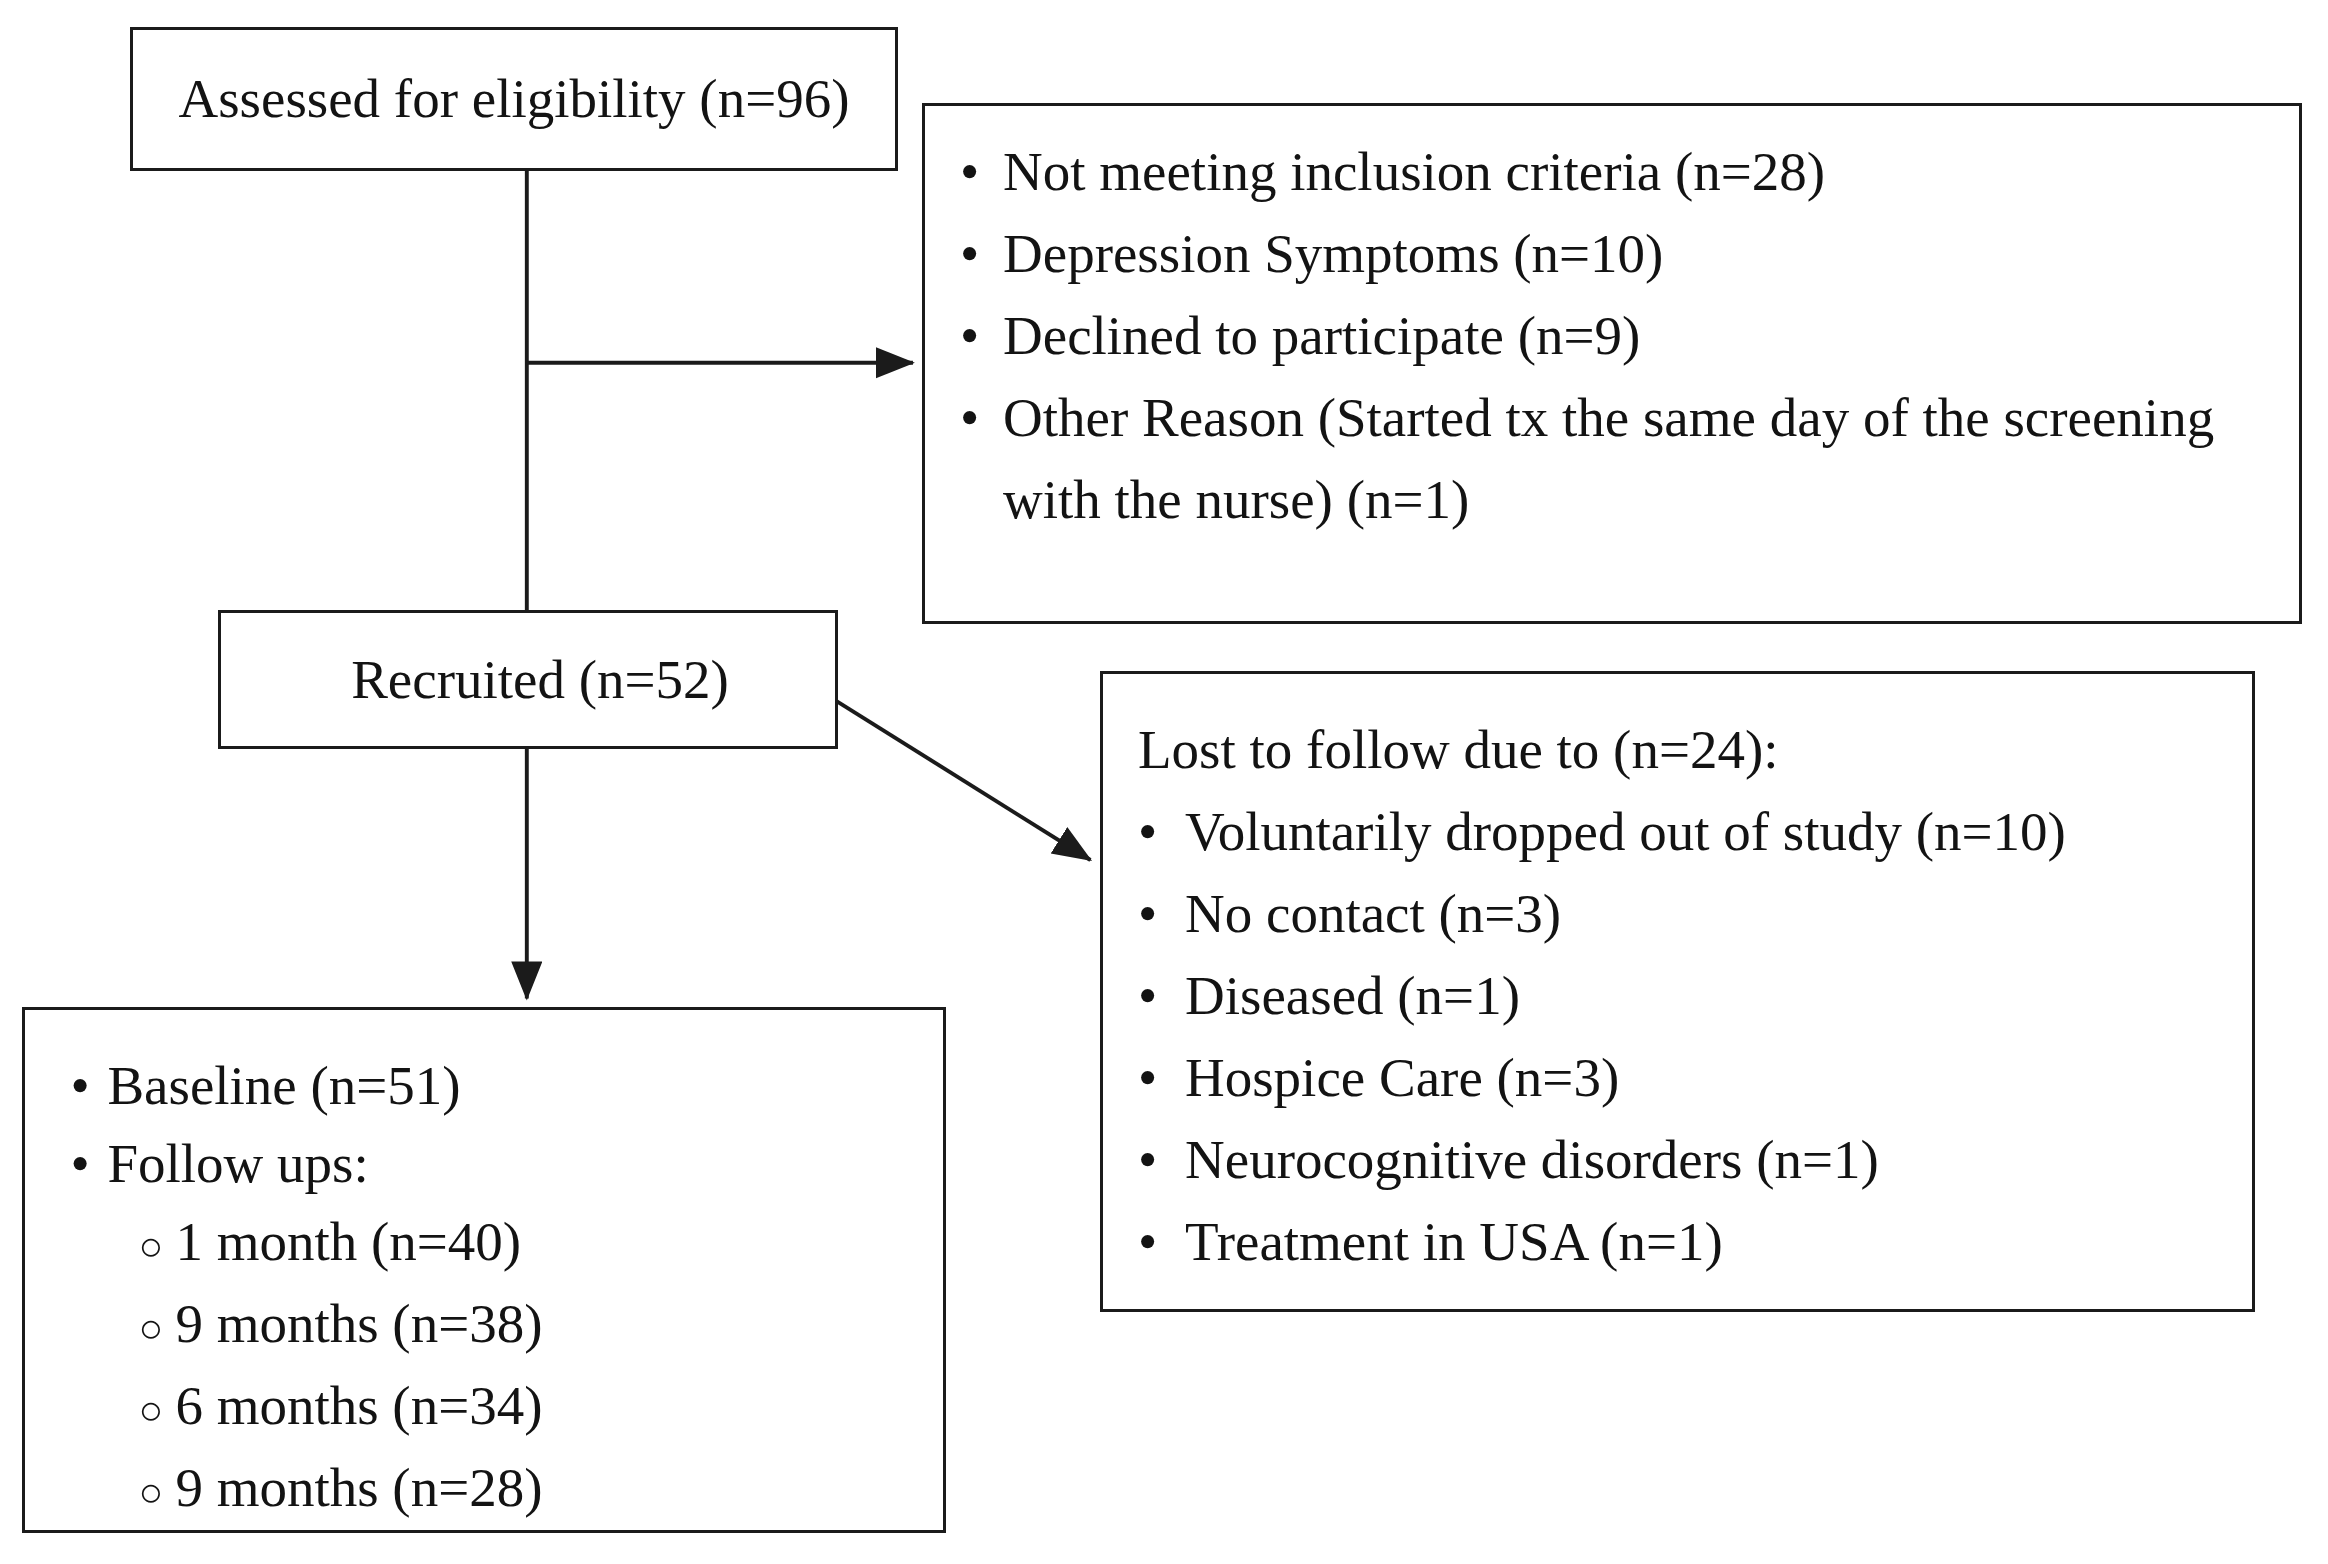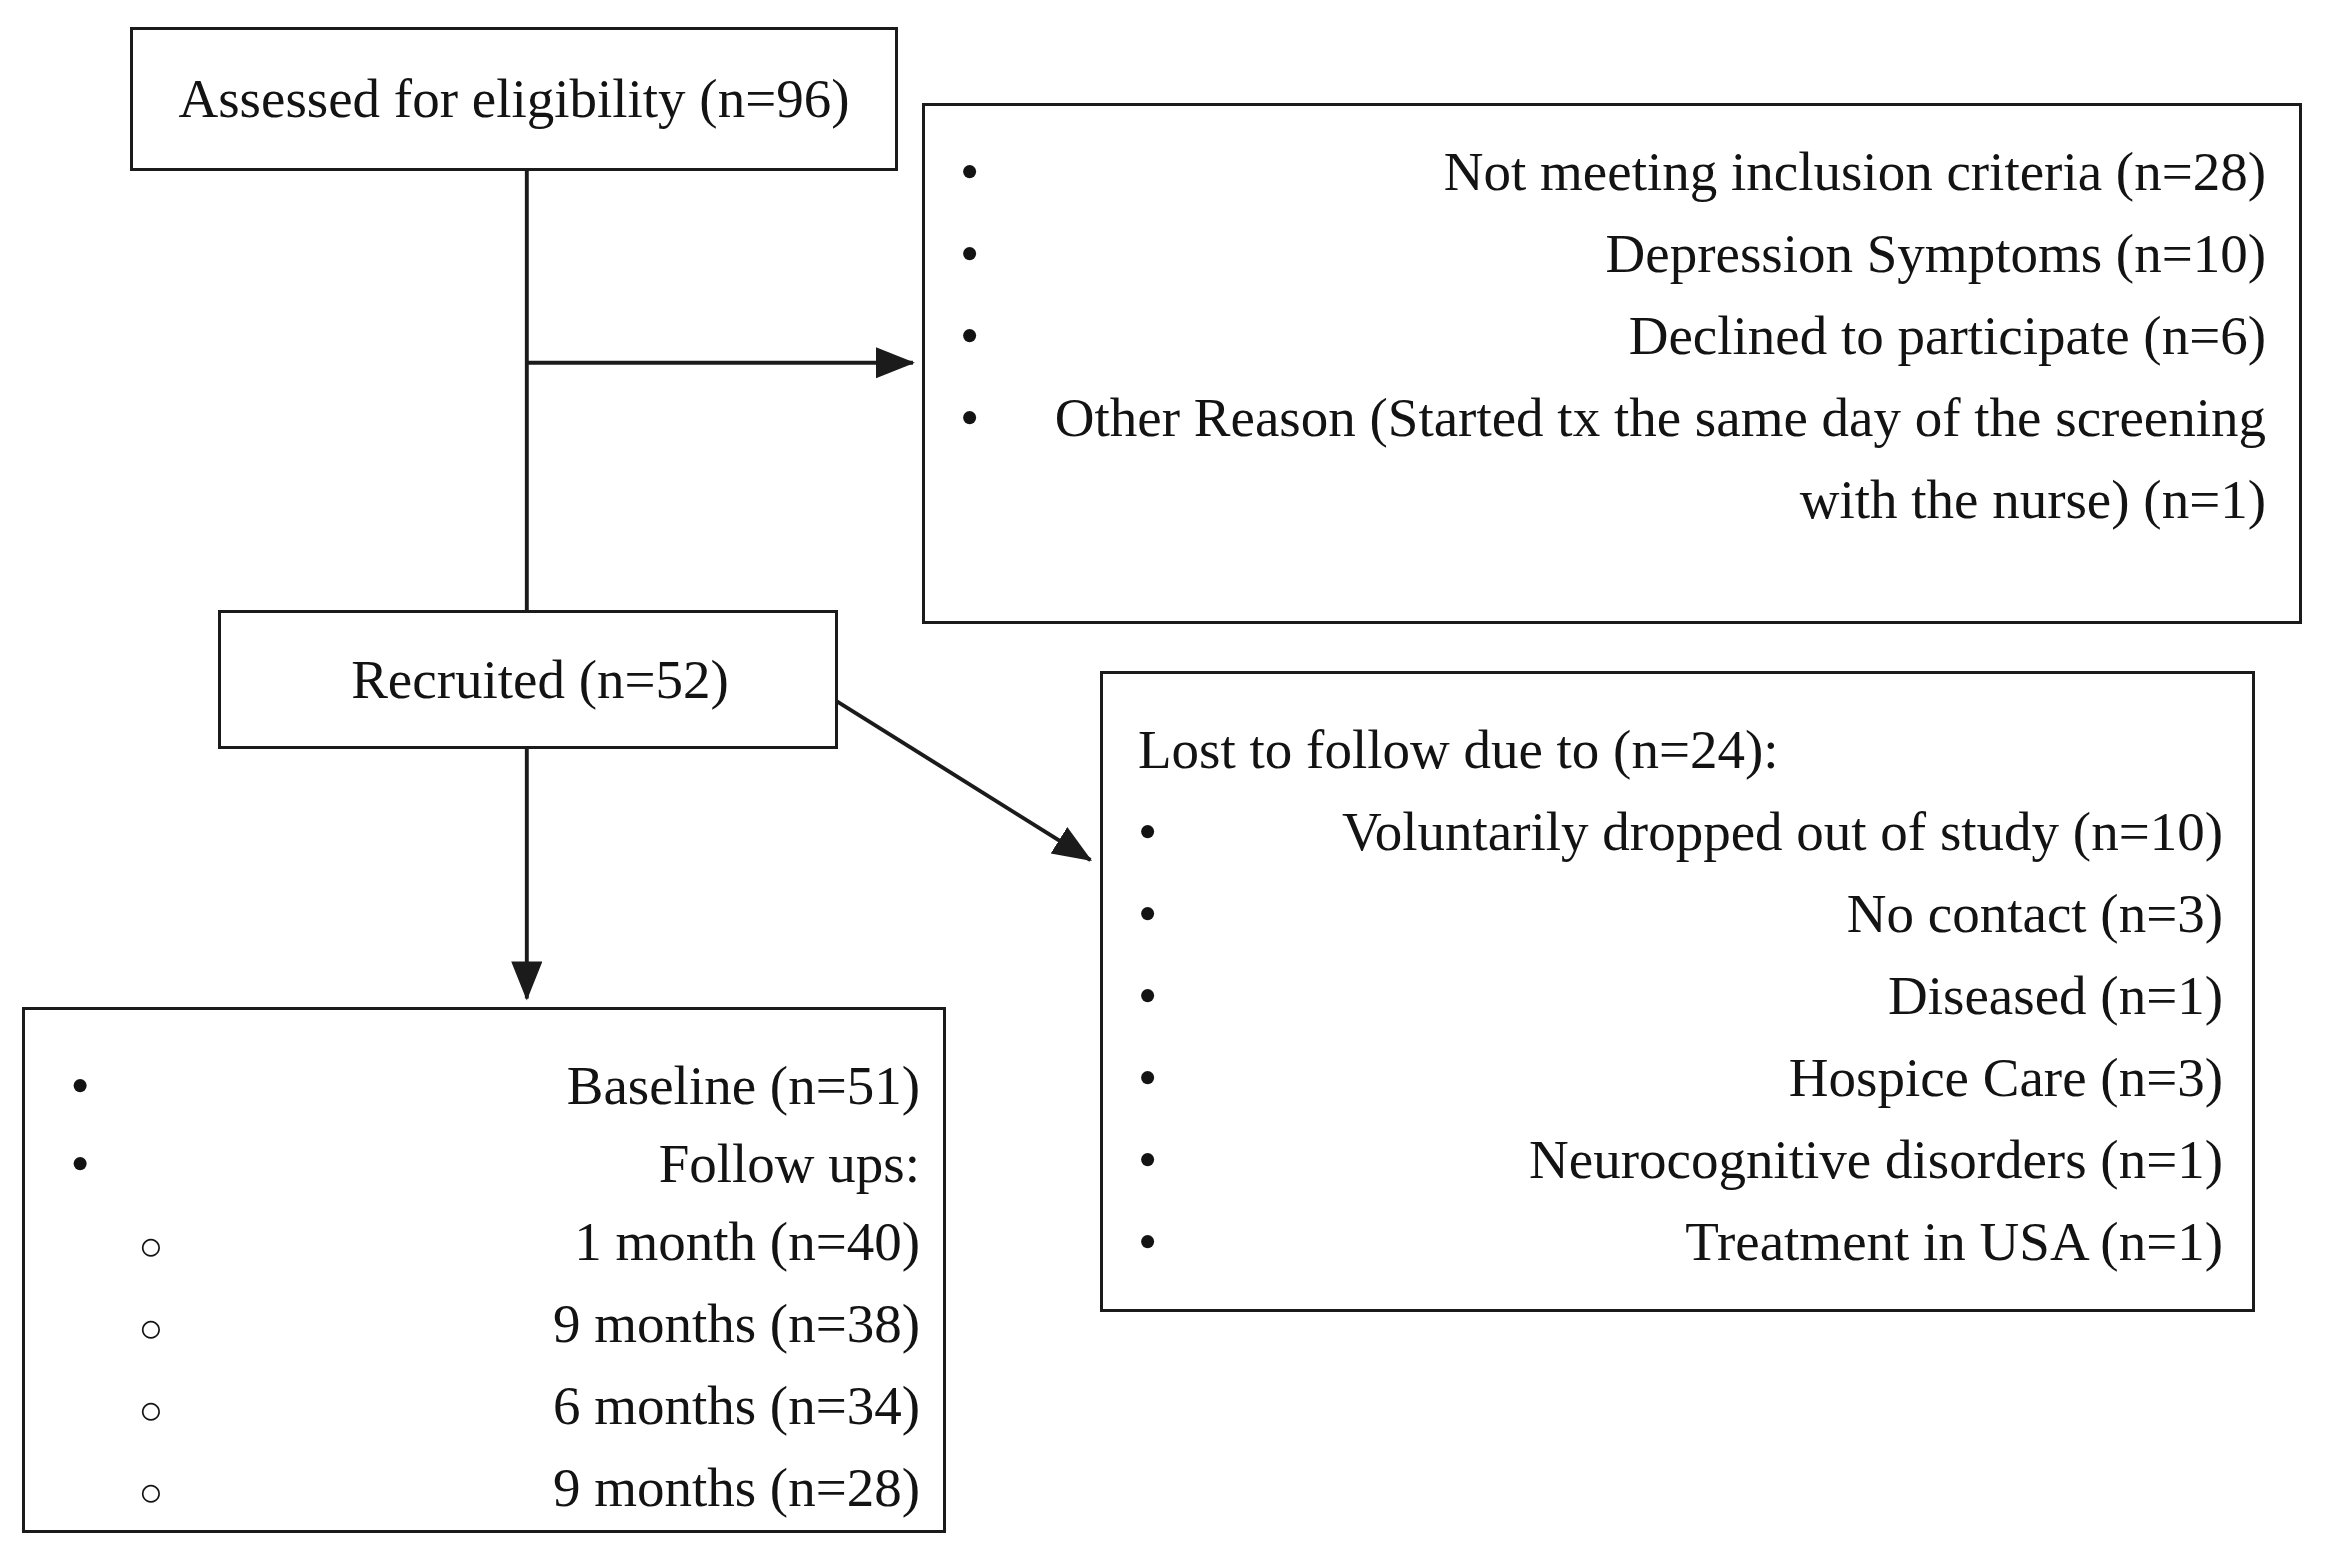--- a/index.html
+++ b/index.html
@@ -53,21 +53,21 @@
   ul.bullets > li {
     display: flex;
     align-items: baseline;
   }
   .marker {
     flex: 0 0 43px;
     text-align: left;
   }
   #lost-box .marker { flex-basis: 47px; }
   #assessments-box .marker { flex-basis: 37px; }
-  .li-text { flex: 1 1 auto; text-align: right; }
+  .li-text { flex: 1 1 auto; }
 
   ul.sub-bullets {
     list-style: none;
     margin: 0 0 0 68px;
     padding: 0;
   }
   ul.sub-bullets > li {
     display: flex;
     align-items: baseline;
   }
@@ -102,21 +102,21 @@
       <li>
         <span class="marker">•</span>
         <span class="li-text">Not meeting inclusion criteria (n=28)</span>
       </li>
       <li>
         <span class="marker">•</span>
         <span class="li-text">Depression Symptoms (n=10)</span>
       </li>
       <li>
         <span class="marker">•</span>
-        <span class="li-text">Declined to participate (n=6)</span>
+        <span class="li-text">Declined to participate (n=9)</span>
       </li>
       <li>
         <span class="marker">•</span>
         <span class="li-text">Other Reason (Started tx the same day of the screening with the nurse) (n=1)</span>
       </li>
     </ul>
   </div>
 
   <div class="flowbox centerbox" id="recruited-box">
     <span>Recruited (n=52)</span>

